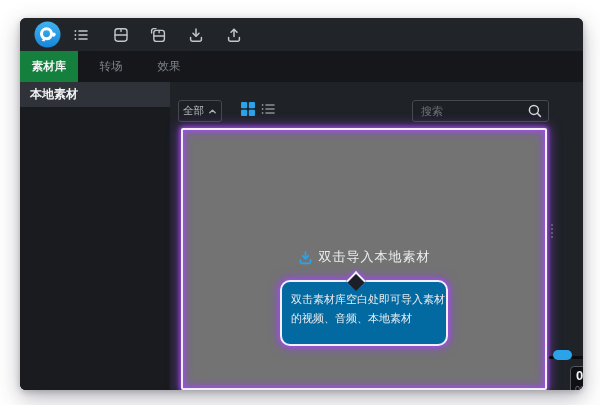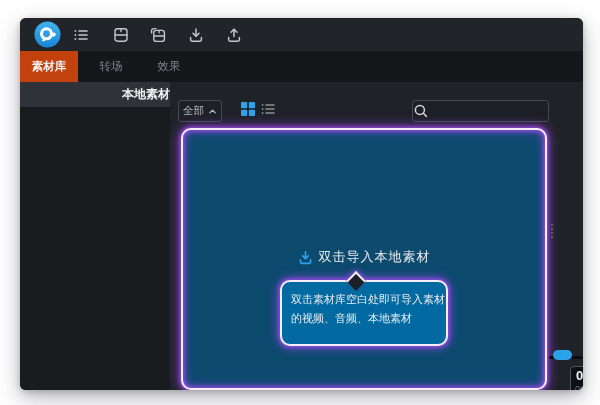--- a/index.html
+++ b/index.html
@@ -10,40 +10,40 @@
     box-shadow:0 8px 22px rgba(55,55,75,.35),0 2px 6px rgba(0,0,0,.22);}
   
   .toolbar{position:absolute;left:0;top:0;width:100%;height:33px;background:#212428;
     border-bottom:1px solid #0d0e10;}
   .logo{position:absolute;left:14px;top:3px;width:27px;height:27px;}
   .tbtn{position:absolute;top:9px;width:16px;height:16px;background:none;border:none;padding:0;cursor:pointer;}
   
   .tabbar{position:absolute;left:0;top:33px;width:100%;height:31px;background:#15171b;}
   .tab{position:absolute;top:0;width:58px;height:31px;display:flex;align-items:center;justify-content:center;
     font-size:11.5px;color:#7e838b;cursor:pointer;}
-  .tab.active{background:#c2410c;color:#f1f2f4;font-weight:bold;font-family:Liberation Serif, serif;}
+  .tab.active{background:#15803d;color:#f1f2f4;font-weight:bold;font-family:Liberation Serif, serif;}
   
   .body{position:absolute;left:0;top:64px;width:100%;height:308px;background:#1f2227;}
-  .sidebar{position:absolute;left:0;top:0;width:150px;height:100%;background:#191b1f;text-align:right;}
+  .sidebar{position:absolute;left:0;top:0;width:150px;height:100%;background:#191b1f;}
   .side-item{height:25px;line-height:25px;padding-left:10px;font-size:12px;color:#aeb2b8;cursor:pointer;}
   .side-item.selected{background:#2f3238;color:#f2f3f5;font-weight:bold;}
   .content{position:absolute;left:150px;top:12px;width:413px;height:100%;background:#1f2227;}
   
   .filter{position:absolute;left:8px;top:6px;width:42px;height:20px;border:1px solid #46494f;border-radius:3px;
     display:flex;align-items:center;justify-content:center;gap:4px;font-size:10.5px;color:#b9bdc3;cursor:pointer;background:#1d2025;}
   .viewbtn{position:absolute;top:7px;width:16px;height:16px;background:none;border:none;padding:0;cursor:pointer;}
   .search{position:absolute;left:242px;top:6px;width:135px;height:20px;border:1px solid #46494f;border-radius:3px;
     background:#1d2025;display:flex;align-items:center;}
   .search input{flex:1;background:transparent;border:none;outline:none;color:#dfe2e6;font-size:11px;
     padding:0 4px 0 8px;min-width:0;font-family:inherit;}
   .search input::placeholder{color:#70757c;}
   .search .mag{flex:0 0 16px;margin-right:5px;}
   
-  .dropzone{position:absolute;left:11px;top:34px;width:362px;height:258px;background:#0c4a6e;
-    border:2px solid #f3edfc;border-radius:10px;cursor:pointer;
+  .dropzone{position:absolute;left:11px;top:34px;width:362px;height:258px;background:#737373;
+    border:2px solid #f3edfc;border-radius:2px;cursor:pointer;
     box-shadow:0 0 4px 1px #a24df0,0 0 12px 3px rgba(150,70,230,.55),
       inset 0 0 4px 1px #a24df0,inset 0 0 10px 3px rgba(150,70,230,.45);}
   .hint{position:absolute;left:0;top:118px;width:100%;display:flex;align-items:center;justify-content:center;gap:6px;}
   .hint span{font-size:13px;letter-spacing:1px;color:#eceef1;}
   
   .tooltip{position:absolute;left:110px;top:186px;width:168px;height:66px;background:#0369a1;
     border:2px solid #f3edfc;border-radius:10px;box-sizing:border-box;z-index:5;
     box-shadow:0 0 4px 1px #a24df0,0 0 10px 3px rgba(150,70,230,.55);}
   .tt-arrow{position:absolute;left:67px;top:-8px;width:12px;height:12px;background:#1d1f26;
     border-left:2px solid #f3edfc;border-top:2px solid #f3edfc;transform:rotate(45deg);
@@ -159,20 +159,21 @@
           <svg width="16" height="16" viewBox="0 0 16 16" stroke="#8b9097" stroke-width="1.6" stroke-linecap="round">
             <circle cx="2.6" cy="4" r="0.9" fill="#8b9097" stroke="none"></circle>
             <circle cx="2.6" cy="8" r="0.9" fill="#8b9097" stroke="none"></circle>
             <circle cx="2.6" cy="12" r="0.9" fill="#8b9097" stroke="none"></circle>
             <line x1="6" y1="4" x2="14" y2="4"></line>
               <line x1="6" y1="8" x2="14" y2="8"></line>
               <line x1="6" y1="12" x2="14" y2="12"></line>
           </svg>
         </button>
         <div class="search">
+          <input type="text" placeholder="搜索" style="">
           <svg class="mag" width="16" height="16" viewBox="0 0 16 16" fill="none" stroke="#d2d5d9" stroke-width="1.5" stroke-linecap="round">
             <circle cx="6.9" cy="6.9" r="4.5"></circle>
             <line x1="10.3" y1="10.3" x2="13.4" y2="13.4"></line>
           </svg>
         </div>
 
         <div class="dropzone">
           <div class="hint">
             <svg width="15" height="15" viewBox="0 0 16 16" fill="none" stroke="#2ba3ea" stroke-width="1.8" stroke-linecap="round" stroke-linejoin="round">
               <line x1="8" y1="2" x2="8" y2="9"></line>

